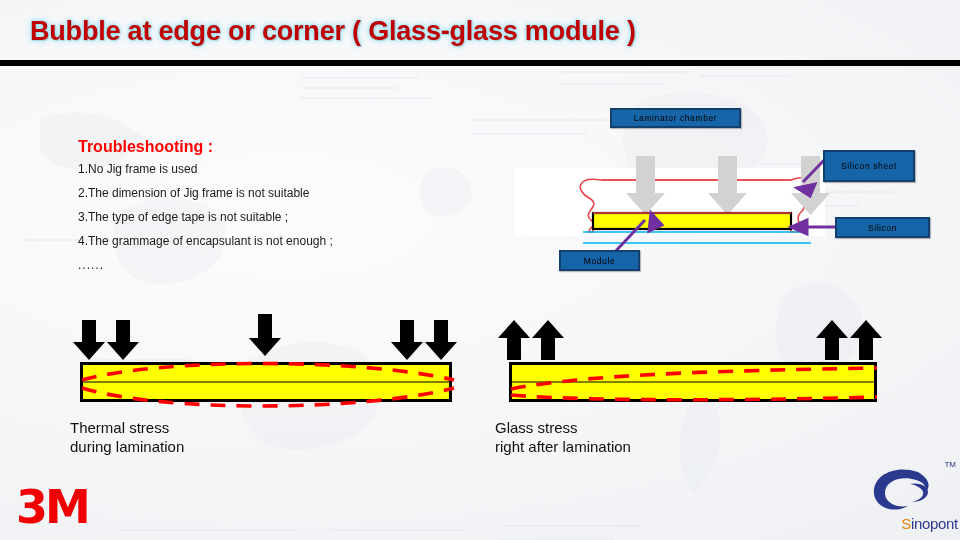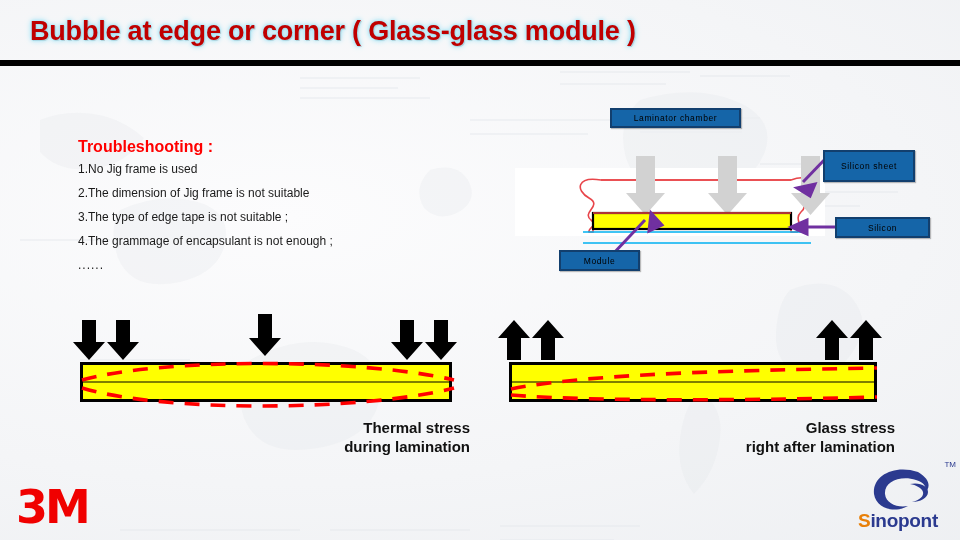--- a/index.html
+++ b/index.html
@@ -61,37 +61,37 @@
   #thermal-panel{left:70px;top:312px;width:400px;height:180px;}
   #cold-panel{left:495px;top:312px;width:400px;height:180px;}
   .module-bar{
     position:absolute;left:10px;top:50px;width:372px;height:40px;
     background:#FFFF00;border:3px solid #000;box-sizing:border-box;
   }
   #cold-panel .module-bar{left:14px;width:368px;}
   .module-midline{position:absolute;left:0;right:0;top:50%;height:1px;background:#000;transform:translateY(-.5px);}
   .caption{
     position:absolute;left:0;right:0;top:106px;
-    text-align:right;font-size:15px;font-weight:bold;color:#111;
+    text-align:left;font-size:15px;font-weight:normal;color:#111;
     line-height:1.28;
   }
   .arrow-layer{position:absolute;left:0;top:0;width:400px;height:110px;pointer-events:none;}
   .dash-layer{position:absolute;left:0;top:0;width:400px;height:110px;pointer-events:none;}
 
   
   #logo-3m{
     position:absolute;left:16px;top:484px;
     font-size:46px;font-weight:bold;color:#F00000;
     letter-spacing:-3px;line-height:1;font-family:"DejaVu Sans",sans-serif;
   }
   #logo-sinopont{position:absolute;left:858px;top:458px;width:100px;height:76px;}
   #sino-tm{position:absolute;right:2px;top:2px;font-size:8px;color:#2B3A8F;}
   #sino-word{
-    position:absolute;left:0;bottom:2px;width:100px;text-align:left;
-    font-size:19px;font-weight:bold;color:#2B3A8F;letter-spacing:-.3px;
+    position:absolute;left:0;bottom:2px;width:100px;text-align:right;
+    font-size:15px;font-weight:normal;color:#2B3A8F;letter-spacing:-.3px;
   }
   #sino-word .s{color:#E8800A;}
 </style>
 </head>
 <body>
 
 <div id="slide">
 
   <div class="wm" style="left:0;top:60px;width:960px;height:480px;">
     <svg width="960" height="480" viewBox="0 0 960 480">

